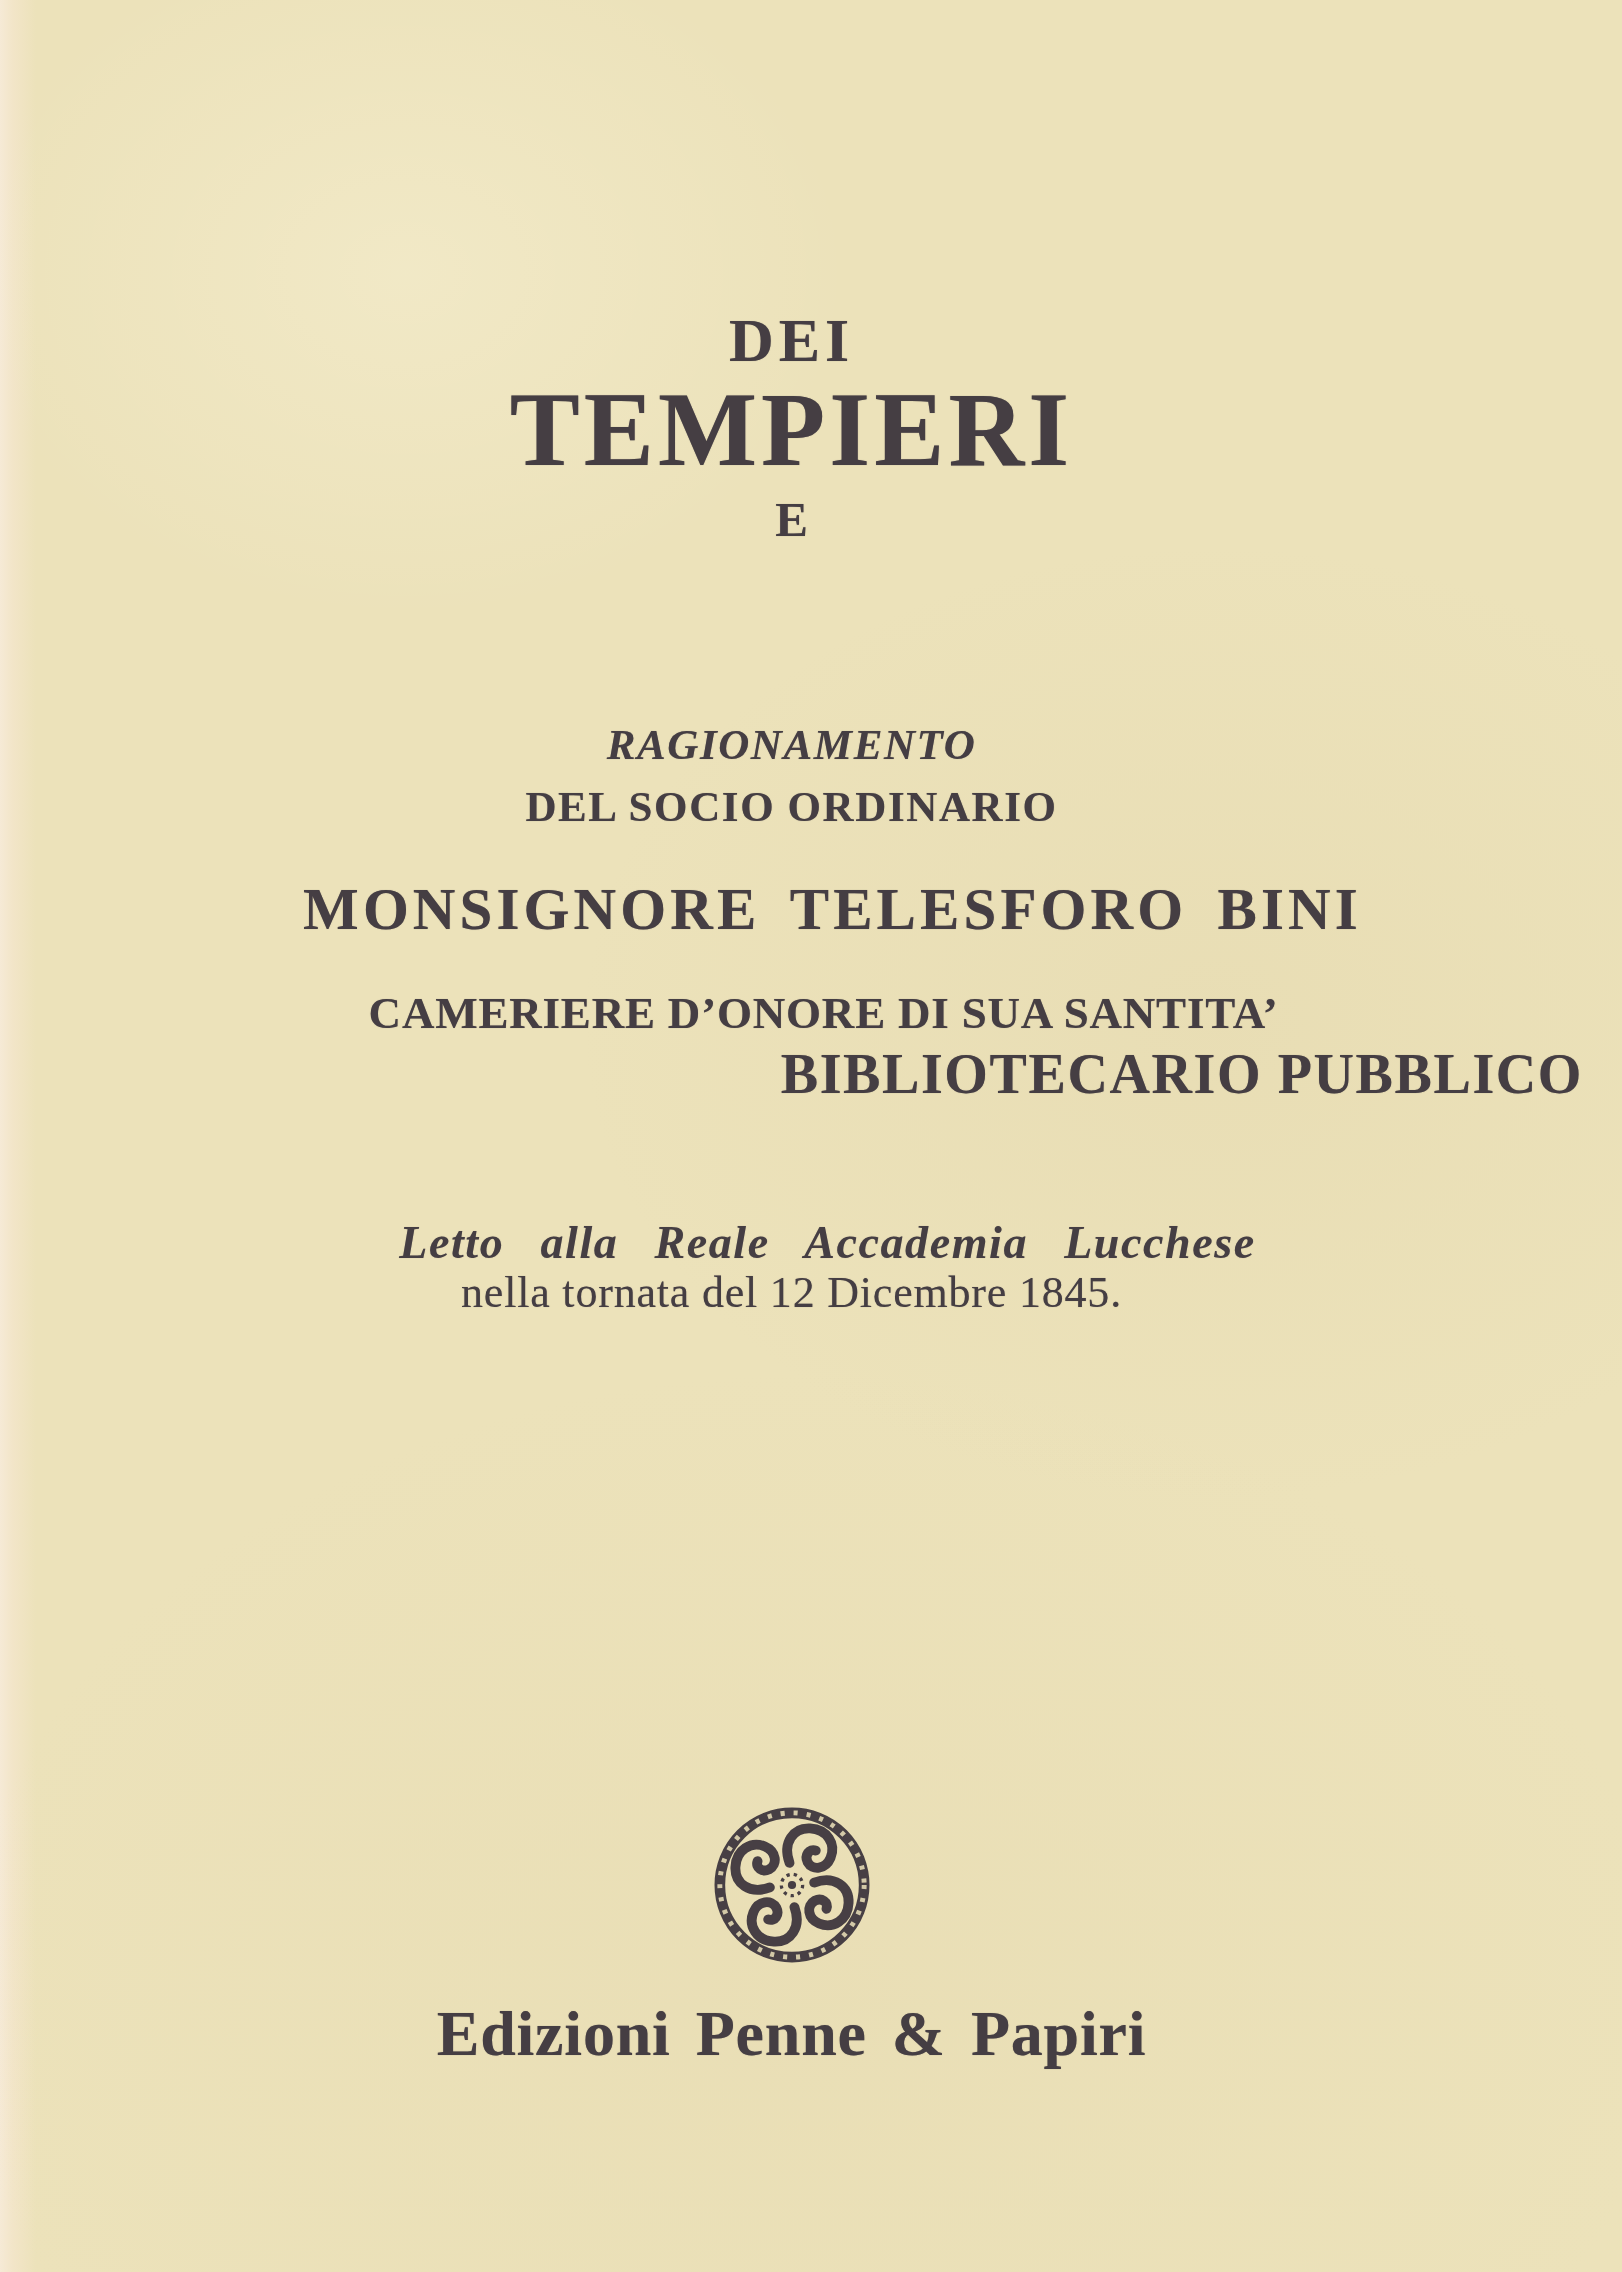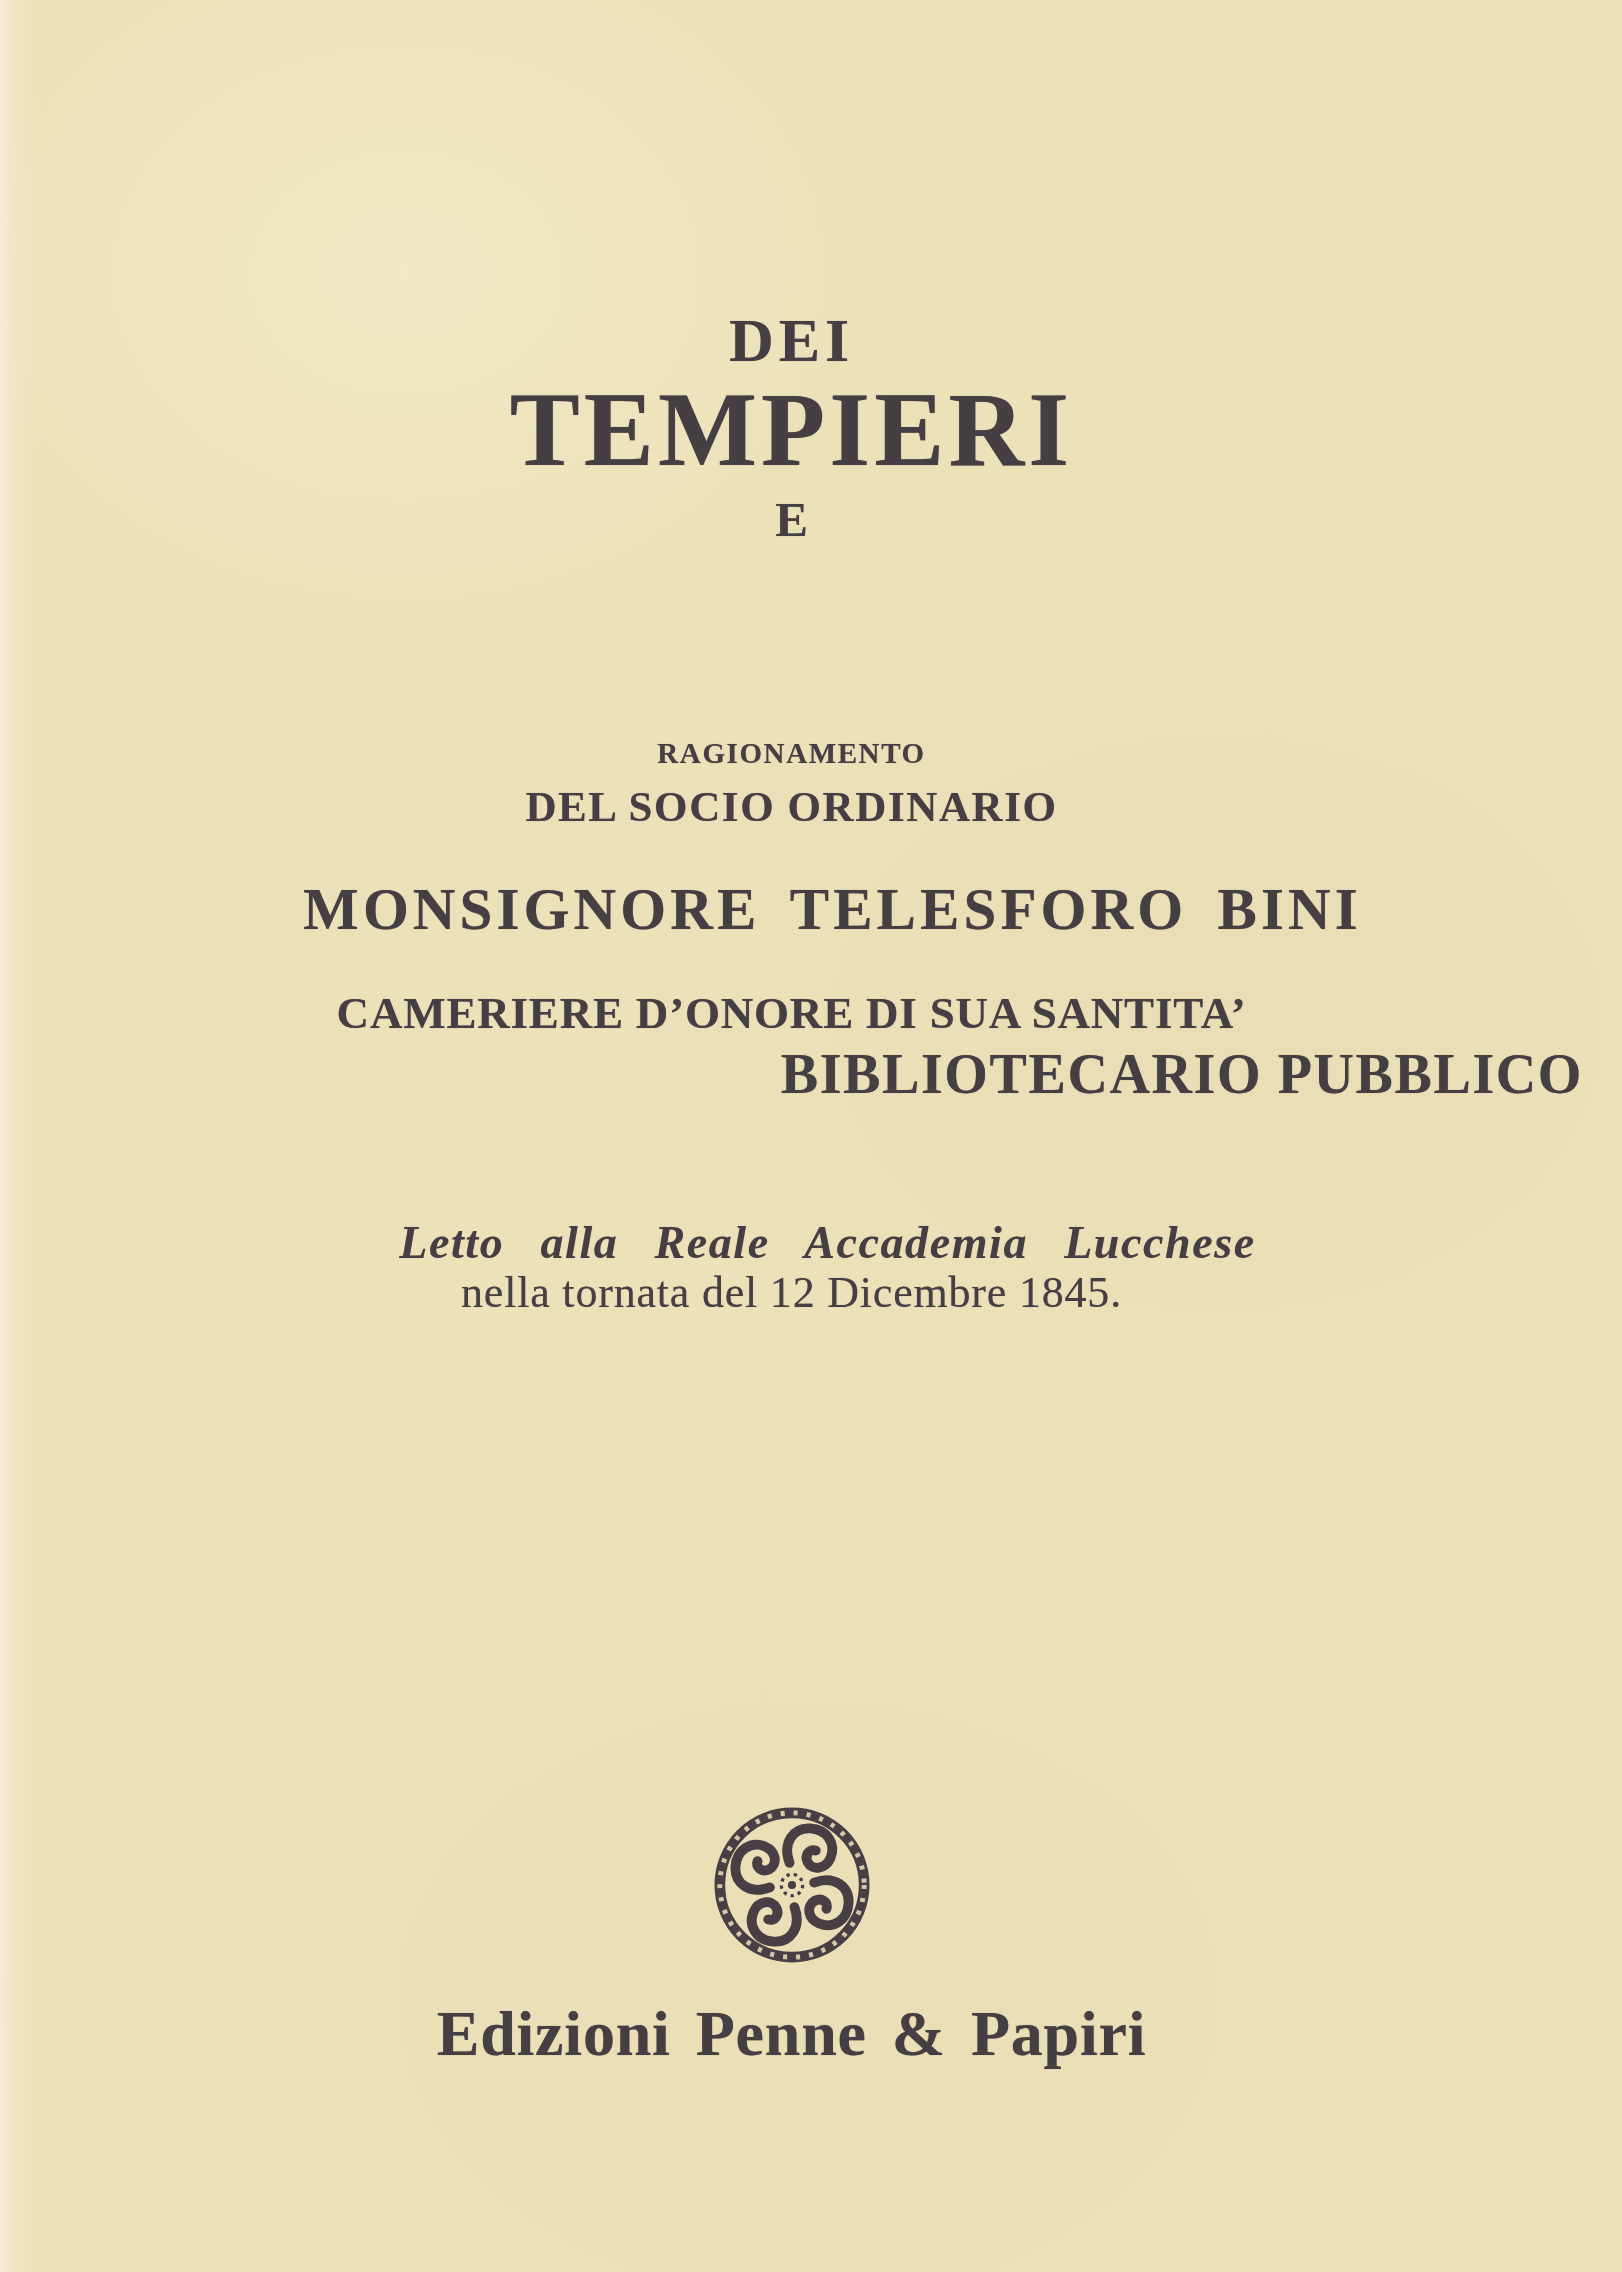--- a/index.html
+++ b/index.html
@@ -51,44 +51,46 @@
     font-size: 49px;
     font-weight: 700;
   }
   .title-sub {
     top: 546px;
     font-size: 66px;
     font-weight: 700;
     letter-spacing: 0.8px;
   }
   .heading1 {
-    top: 739px;
-    font-size: 29px;
+    top: 723px;
+    font-size: 43px;
     font-weight: 700;
     letter-spacing: 1.6px;
+    font-style: italic;
   }
   .heading2 {
     top: 785px;
     font-size: 43px;
     font-weight: 700;
     letter-spacing: 1.6px;
   }
   .author-name {
     top: 880px;
     font-size: 59px;
     font-weight: 700;
     letter-spacing: 4.1px;
     word-spacing: 11.5px;
     padding-left: 41px;
   }
   .author-title1 {
     top: 991px;
     font-size: 45px;
     font-weight: 700;
     letter-spacing: 0.8px;
+    padding-left: 32px;
   }
   .author-title2 {
     top: 1046px;
     font-size: 56px;
     font-weight: 700;
     letter-spacing: 1.6px;
     text-align: right;
   }
   .lecture-script {
     top: 1220px;

